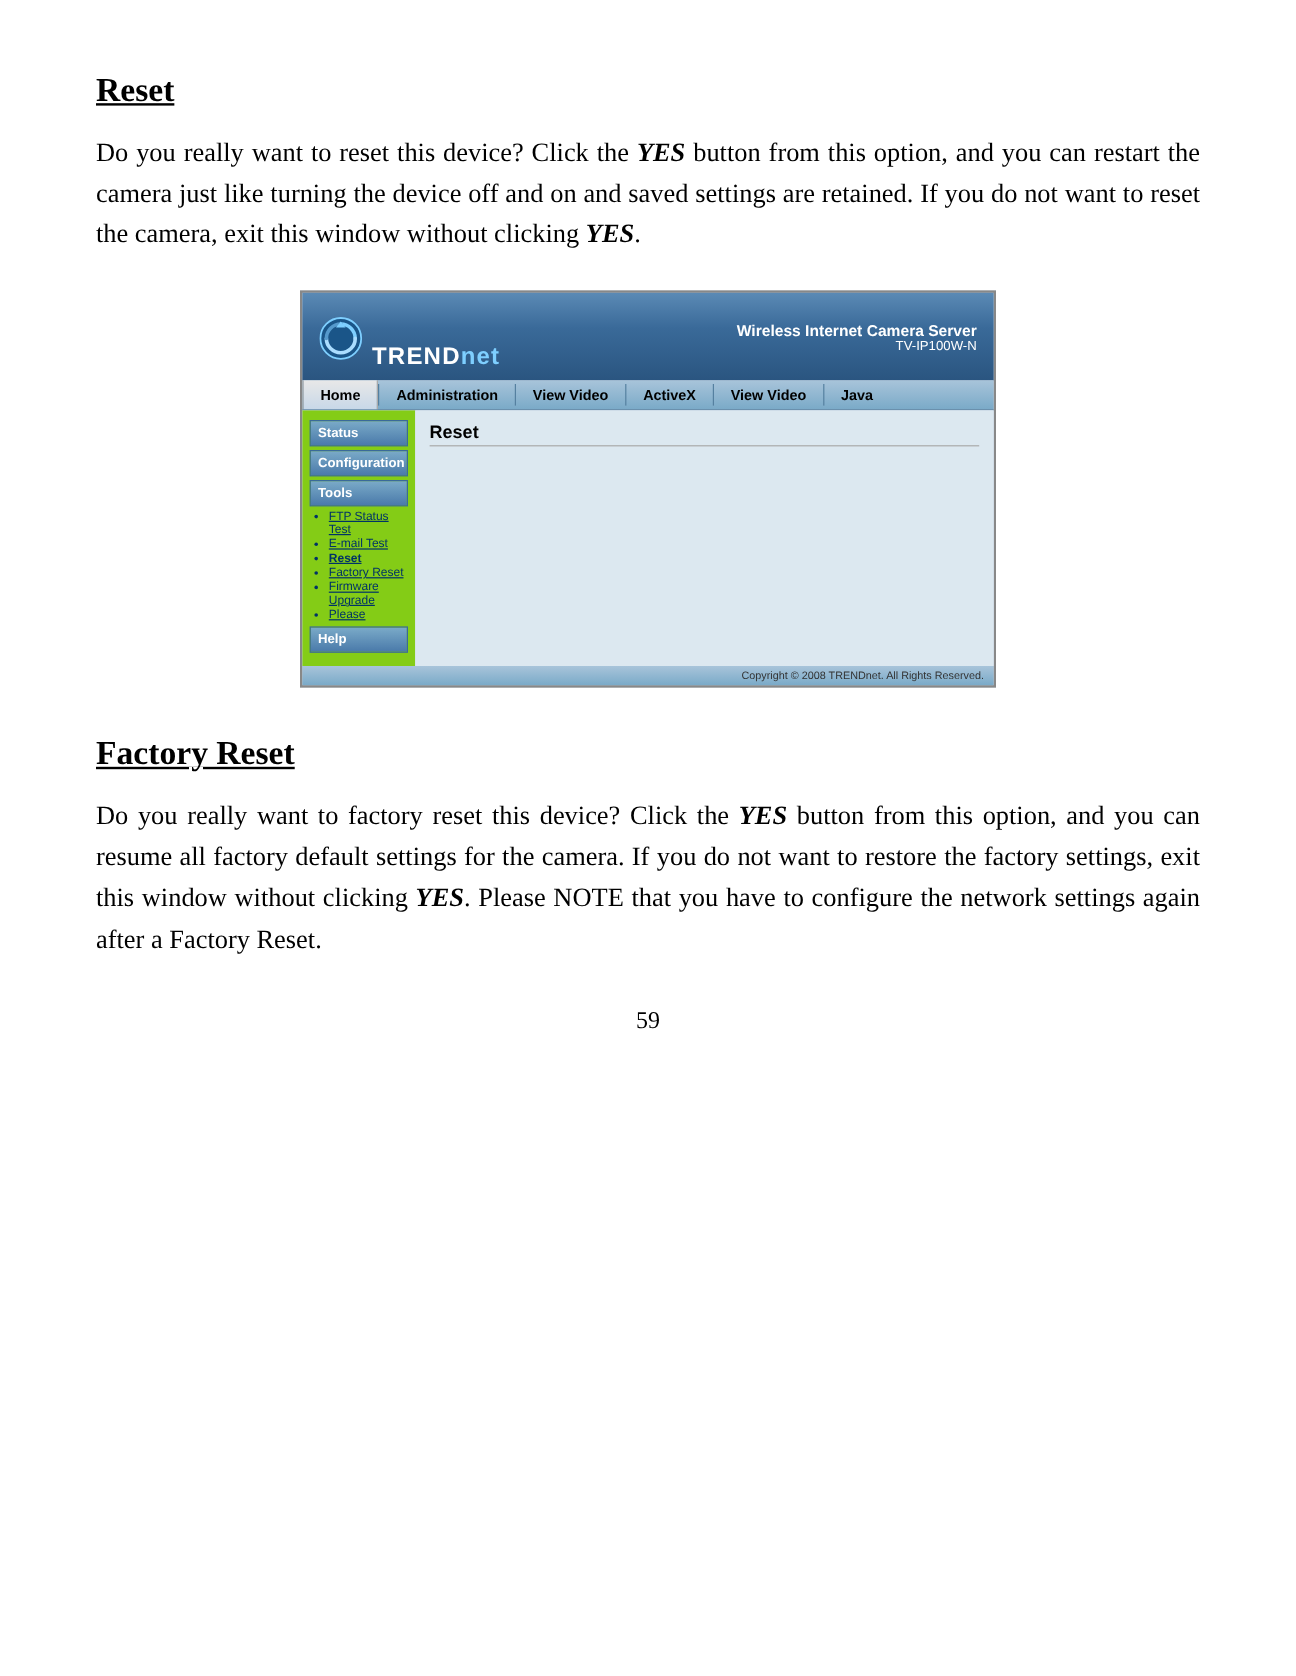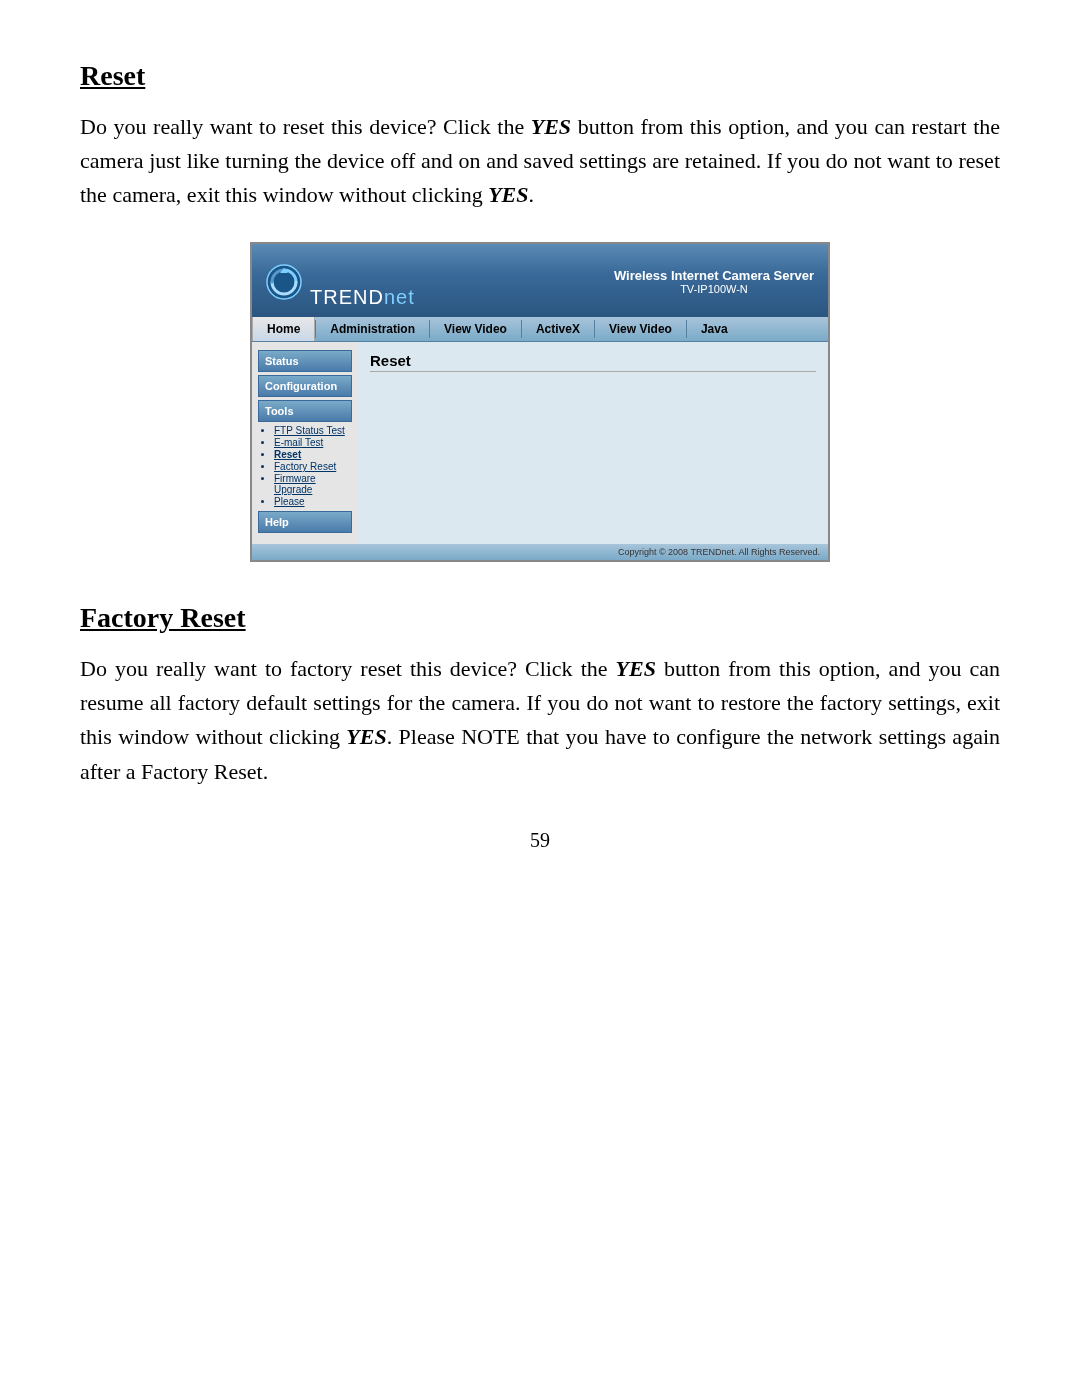--- a/index.html
+++ b/index.html
@@ -60,32 +60,32 @@
     }
 
     .cam-logo-icon {
       width: 36px;
       height: 36px;
     }
 
     .cam-logo-text {
       color: #ffffff;
       font-size: 20px;
-      font-weight: normal;
+      font-weight: bold;
       letter-spacing: 1px;
       font-family: Arial, sans-serif;
       margin-top: 32px;
     }
 
     .cam-logo-text span {
       color: #7ecfff;
     }
 
     .cam-title-right {
-      text-align: center;
+      text-align: right;
       color: #ffffff;
     }
 
     .cam-title-right .product-title {
       font-size: 13px;
       font-weight: bold;
     }
 
     .cam-title-right .product-model {
       font-size: 11px;
@@ -123,23 +123,23 @@
     }
 
     
     .cam-body {
       display: flex;
       background: #c8d8e8;
     }
 
     
     .cam-sidebar {
-      width: 106px;
+      width: 94px;
       padding: 8px 6px;
-      background: #e5e5e5;
+      background: #84cc16;
       flex-shrink: 0;
     }
 
     .sidebar-btn {
       display: block;
       width: 100%;
       padding: 4px 6px;
       margin-bottom: 3px;
       font-size: 11px;
       font-weight: bold;

